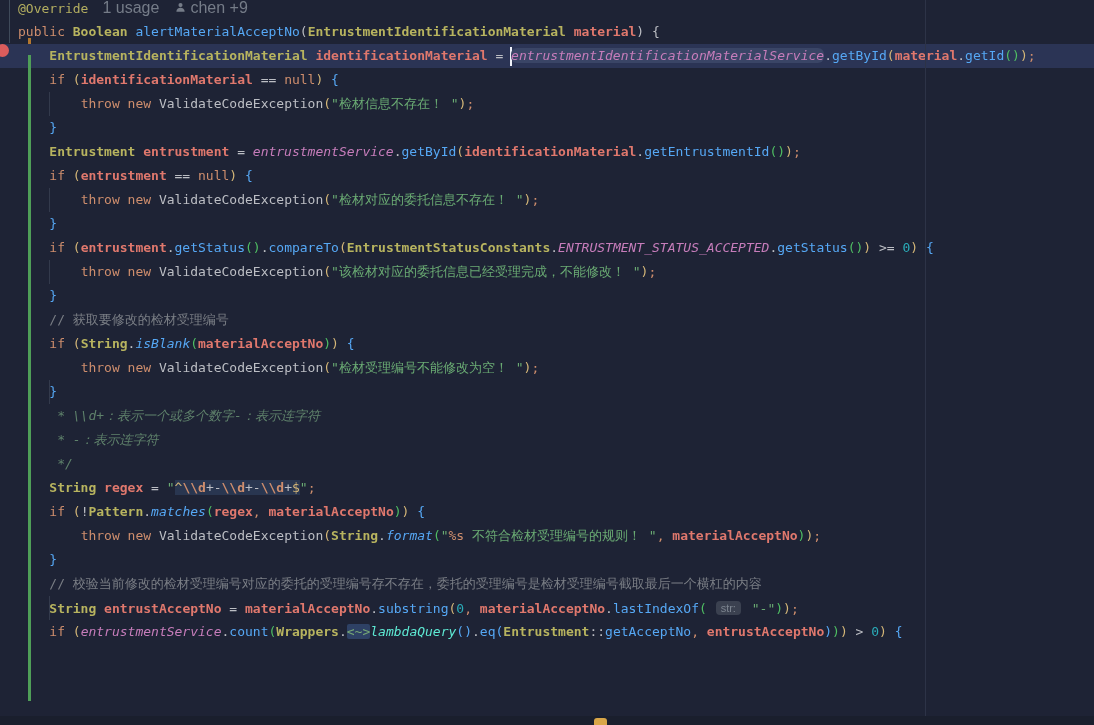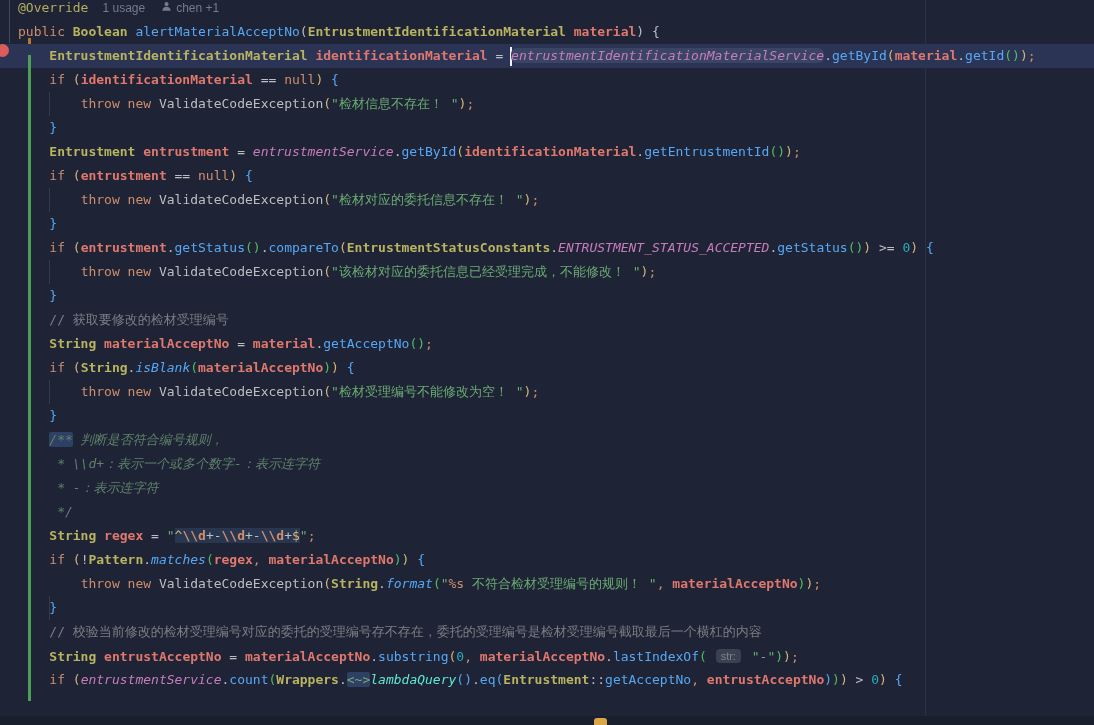--- a/index.html
+++ b/index.html
@@ -41,21 +41,21 @@
   .an{color:#b3ae60;}                             
   .fs{color:#cf8e6d;}                             
   .ra{color:#d5b778;background:#293650;}          
   .rd{color:#cf8e6d;font-weight:bold;background:#293650;} 
   .rp{color:#bcbec4;background:#293650;}          
   .hl{background:#3a4566;border-radius:6px;}      
   .hl2{background:#2e4165;border-radius:2px;}     
   .fold{background:#2e4165;color:#76a876;border-radius:2px;}
   .ph{background:#3b4150;color:#7d8590;font-family:"Liberation Sans",sans-serif;font-size:11px;
       border-radius:4px;padding:1px 5px;margin:0 3px 0 1px;vertical-align:1px;}
-  .hint{color:#757c88;font-family:"Liberation Sans",sans-serif;font-size:12px;margin-left:14px;}
+  .hint{color:#757c88;font-family:"Liberation Sans",sans-serif;font-size:16px;margin-left:14px;}
   .icon{margin-left:16px;margin-right:-10px;}
   .caret{display:inline-block;width:2px;height:19px;background:#eef1f8;vertical-align:middle;margin:0 -1px;}
 </style>
 </head>
 <body>
 
 <div id="editor">
   <div class="gutter-line"></div>
   <div class="breakpoint"></div>
   <div class="vcs-changed"></div>
@@ -66,39 +66,37 @@
   <div class="indent-guide" style="top:92px"></div>
   <div class="indent-guide" style="top:188px"></div>
   <div class="indent-guide" style="top:260px"></div>
   <div class="indent-guide" style="top:380px"></div>
   <div class="indent-guide" style="top:596px"></div>
 
   <div id="code">
       <div class="line"><span class="tk an">@Override</span><span class="tk hint">1 usage</span><span class="tk icon"><svg width="11" height="11" viewBox="0 0 16 16">
             <circle cx="8" cy="4.5" r="3" fill="#757c88"></circle>
             <path d="M2 14c0-3.3 2.7-5.5 6-5.5s6 2.2 6 5.5z" fill="#757c88"></path>
-          </svg></span><span class="tk hint">chen +1</span></div>
+          </svg></span><span class="tk hint">chen +9</span></div>
       <div class="line"><span class="tk k">public </span><span class="tk c">Boolean</span><span class="tk p"> </span><span class="tk m">alertMaterialAcceptNo</span><span class="tk p">(</span><span class="tk c">EntrustmentIdentificationMaterial</span><span class="tk p"> </span><span class="tk v">material</span><span class="tk p">) {</span></div>
       <div class="line cur"><span class="tk p">    </span><span class="tk c">EntrustmentIdentificationMaterial</span><span class="tk p"> </span><span class="tk v">identificationMaterial</span><span class="tk p"> = </span><span class="tk caret"></span><span class="tk f hl">entrustmentIdentificationMaterialService</span><span class="tk p">.</span><span class="tk m">getById</span><span class="tk bg">(</span><span class="tk v">material</span><span class="tk p">.</span><span class="tk m">getId</span><span class="tk bgr">()</span><span class="tk bg">)</span><span class="tk u">;</span></div>
       <div class="line"><span class="tk p">    </span><span class="tk k">if </span><span class="tk bg">(</span><span class="tk v">identificationMaterial</span><span class="tk p"> == </span><span class="tk k">null</span><span class="tk bg">)</span><span class="tk p"> </span><span class="tk bb">{</span></div>
       <div class="line"><span class="tk p">        </span><span class="tk k">throw new </span><span class="tk p">ValidateCodeException</span><span class="tk bg">(</span><span class="tk s">"检材信息不存在！ "</span><span class="tk bg">)</span><span class="tk u">;</span></div>
       <div class="line"><span class="tk p">    </span><span class="tk bb">}</span></div>
       <div class="line"><span class="tk p">    </span><span class="tk c">Entrustment</span><span class="tk p"> </span><span class="tk v">entrustment</span><span class="tk p"> = </span><span class="tk f">entrustmentService</span><span class="tk p">.</span><span class="tk m">getById</span><span class="tk bg">(</span><span class="tk v">identificationMaterial</span><span class="tk p">.</span><span class="tk m">getEntrustmentId</span><span class="tk bgr">()</span><span class="tk bg">)</span><span class="tk u">;</span></div>
       <div class="line"><span class="tk p">    </span><span class="tk k">if </span><span class="tk bg">(</span><span class="tk v">entrustment</span><span class="tk p"> == </span><span class="tk k">null</span><span class="tk bg">)</span><span class="tk p"> </span><span class="tk bb">{</span></div>
       <div class="line"><span class="tk p">        </span><span class="tk k">throw new </span><span class="tk p">ValidateCodeException</span><span class="tk bg">(</span><span class="tk s">"检材对应的委托信息不存在！ "</span><span class="tk bg">)</span><span class="tk u">;</span></div>
       <div class="line"><span class="tk p">    </span><span class="tk bb">}</span></div>
       <div class="line"><span class="tk p">    </span><span class="tk k">if </span><span class="tk bg">(</span><span class="tk v">entrustment</span><span class="tk p">.</span><span class="tk m">getStatus</span><span class="tk bgr">()</span><span class="tk p">.</span><span class="tk m">compareTo</span><span class="tk bg">(</span><span class="tk c">EntrustmentStatusConstants</span><span class="tk p">.</span><span class="tk f">ENTRUSTMENT_STATUS_ACCEPTED</span><span class="tk p">.</span><span class="tk m">getStatus</span><span class="tk bgr">()</span><span class="tk bg">)</span><span class="tk p"> &gt;= </span><span class="tk n">0</span><span class="tk bg">)</span><span class="tk p"> </span><span class="tk bb">{</span></div>
       <div class="line"><span class="tk p">        </span><span class="tk k">throw new </span><span class="tk p">ValidateCodeException</span><span class="tk bg">(</span><span class="tk s">"该检材对应的委托信息已经受理完成，不能修改！ "</span><span class="tk bg">)</span><span class="tk u">;</span></div>
       <div class="line"><span class="tk p">    </span><span class="tk bb">}</span></div>
       <div class="line"><span class="tk p">    </span><span class="tk cm">// 获取要修改的检材受理编号</span></div>
-      <div class="line"><span class="tk p">    </span><span class="tk c">String</span><span class="tk p"> </span><span class="tk v">materialAcceptNo</span><span class="tk p"> = </span><span class="tk v">material</span><span class="tk p">.</span><span class="tk m">getAcceptNo</span><span class="tk bgr">()</span><span class="tk u">;</span></div>
       <div class="line"><span class="tk p">    </span><span class="tk k">if </span><span class="tk bg">(</span><span class="tk c">String</span><span class="tk p">.</span><span class="tk sm">isBlank</span><span class="tk bgr">(</span><span class="tk v">materialAcceptNo</span><span class="tk bgr">)</span><span class="tk bg">)</span><span class="tk p"> </span><span class="tk bb">{</span></div>
       <div class="line"><span class="tk p">        </span><span class="tk k">throw new </span><span class="tk p">ValidateCodeException</span><span class="tk bg">(</span><span class="tk s">"检材受理编号不能修改为空！ "</span><span class="tk bg">)</span><span class="tk u">;</span></div>
       <div class="line"><span class="tk p">    </span><span class="tk bb">}</span></div>
-      <div class="line"><span class="tk p">    </span><span class="tk d hl2">/**</span><span class="tk d"> 判断是否符合编号规则，</span></div>
       <div class="line"><span class="tk p">     </span><span class="tk d">* \\d+：表示一个或多个数字-：表示连字符</span></div>
       <div class="line"><span class="tk p">     </span><span class="tk d">* -：表示连字符</span></div>
       <div class="line"><span class="tk p">     </span><span class="tk d">*/</span></div>
       <div class="line"><span class="tk p">    </span><span class="tk c">String</span><span class="tk p"> </span><span class="tk v">regex</span><span class="tk p"> = </span><span class="tk s">"</span><span class="tk ra">^</span><span class="tk rd">\\d</span><span class="tk rp">+-</span><span class="tk rd">\\d</span><span class="tk rp">+-</span><span class="tk rd">\\d</span><span class="tk rp">+</span><span class="tk ra">$</span><span class="tk s">"</span><span class="tk u">;</span></div>
       <div class="line"><span class="tk p">    </span><span class="tk k">if </span><span class="tk bg">(</span><span class="tk p">!</span><span class="tk c">Pattern</span><span class="tk p">.</span><span class="tk sm">matches</span><span class="tk bgr">(</span><span class="tk v">regex</span><span class="tk u">,</span><span class="tk p"> </span><span class="tk v">materialAcceptNo</span><span class="tk bgr">)</span><span class="tk bg">)</span><span class="tk p"> </span><span class="tk bb">{</span></div>
       <div class="line"><span class="tk p">        </span><span class="tk k">throw new </span><span class="tk p">ValidateCodeException</span><span class="tk bg">(</span><span class="tk c">String</span><span class="tk p">.</span><span class="tk sm">format</span><span class="tk bgr">(</span><span class="tk s">"</span><span class="tk fs">%s</span><span class="tk s"> 不符合检材受理编号的规则！ "</span><span class="tk u">,</span><span class="tk p"> </span><span class="tk v">materialAcceptNo</span><span class="tk bgr">)</span><span class="tk bg">)</span><span class="tk u">;</span></div>
       <div class="line"><span class="tk p">    </span><span class="tk bb">}</span></div>
       <div class="line"><span class="tk p">    </span><span class="tk cm">// 校验当前修改的检材受理编号对应的委托的受理编号存不存在，委托的受理编号是检材受理编号截取最后一个横杠的内容</span></div>
       <div class="line"><span class="tk p">    </span><span class="tk c">String</span><span class="tk p"> </span><span class="tk v">entrustAcceptNo</span><span class="tk p"> = </span><span class="tk v">materialAcceptNo</span><span class="tk p">.</span><span class="tk m">substring</span><span class="tk bg">(</span><span class="tk n">0</span><span class="tk u">,</span><span class="tk p"> </span><span class="tk v">materialAcceptNo</span><span class="tk p">.</span><span class="tk m">lastIndexOf</span><span class="tk bgr">(</span><span class="tk p"> </span><span class="tk ph">str:</span><span class="tk p"> </span><span class="tk s">"-"</span><span class="tk bgr">)</span><span class="tk bg">)</span><span class="tk u">;</span></div>
       <div class="line"><span class="tk p">    </span><span class="tk k">if </span><span class="tk bg">(</span><span class="tk f">entrustmentService</span><span class="tk p">.</span><span class="tk m">count</span><span class="tk bgr">(</span><span class="tk c">Wrappers</span><span class="tk p">.</span><span class="tk fold">&lt;~&gt;</span><span class="tk pi">lambdaQuery</span><span class="tk bb">()</span><span class="tk p">.</span><span class="tk m">eq</span><span class="tk bb">(</span><span class="tk c">Entrustment</span><span class="tk p">::</span><span class="tk m">getAcceptNo</span><span class="tk u">,</span><span class="tk p"> </span><span class="tk v">entrustAcceptNo</span><span class="tk bb">)</span><span class="tk bgr">)</span><span class="tk bg">)</span><span class="tk p"> &gt; </span><span class="tk n">0</span><span class="tk bg">)</span><span class="tk p"> </span><span class="tk bb">{</span></div>

